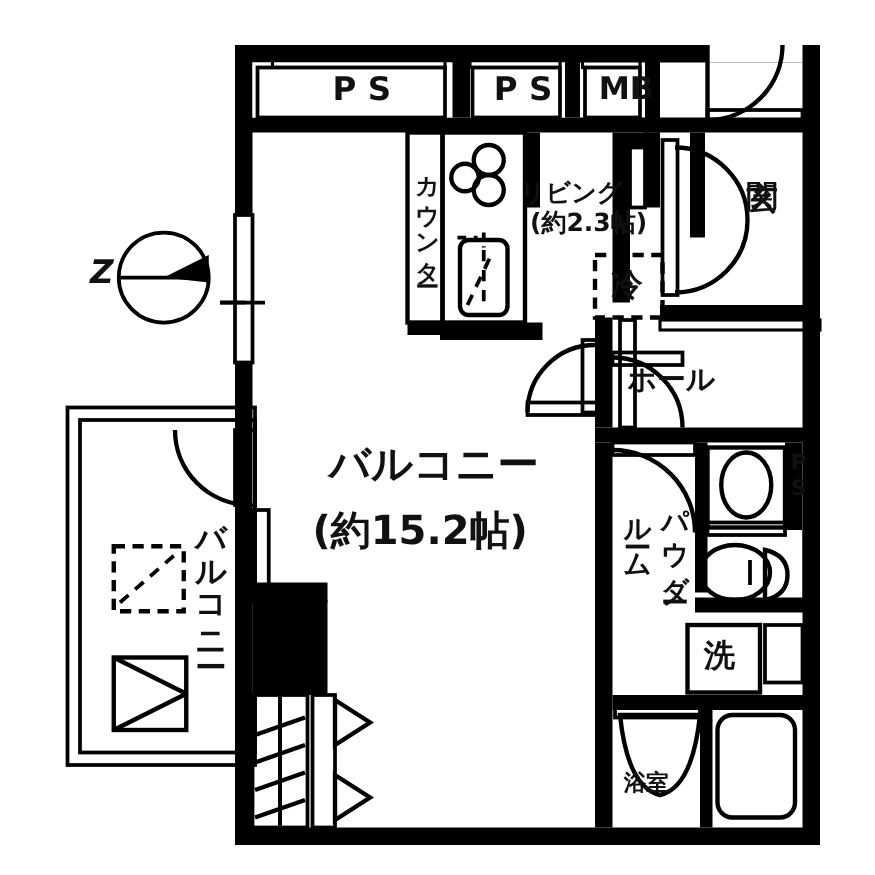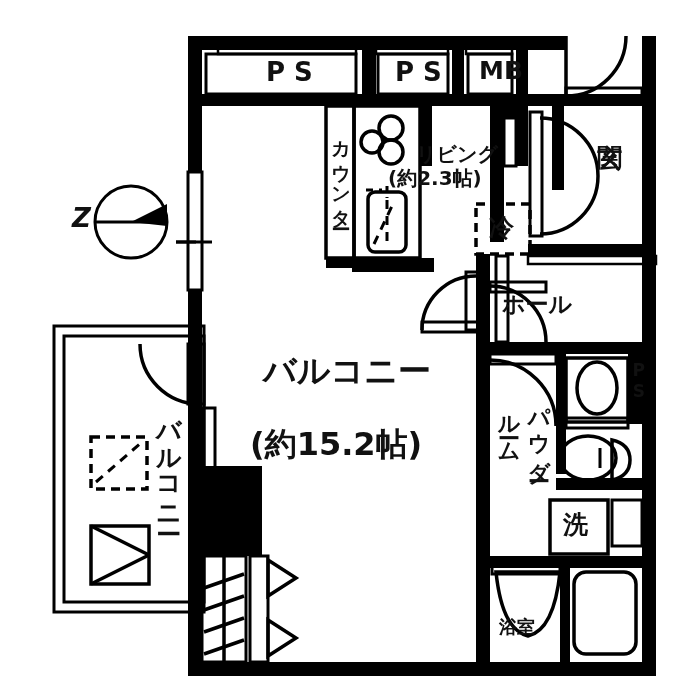--- a/index.html
+++ b/index.html
@@ -178,28 +178,28 @@
   <div class="lbl" style="left:469px;top:58px;font-size:25px;margin-left:10px;">MB</div>
 
   <div class="lbl vert" style="left:596px;top:124px;font-size:25px;">玄関</div>
 
   <div class="lbl" style="left:502px;top:292px;font-size:23px;">ホール</div>
 
   <div class="lbl vert" style="left:331px;top:128px;font-size:19px;">カウンター</div>
 
   <div class="lbl" style="left:416px;top:144px;font-size:20px;">リビング</div>
 
-  <div class="lbl" style="left:388px;top:168px;font-size:20px;">(約2.3帖)</div>
+  <div class="lbl" style="left:424px;top:168px;font-size:20px;">(約2.3帖)</div>
 
   <div class="lbl" style="left:489px;top:215px;font-size:25px;">冷</div>
 
   <div class="lbl" style="left:263px;top:354px;font-size:33px;">バルコニー</div>
 
 
-  <div class="lbl" style="left:250px;top:428px;font-size:32px;">(約15.2帖)</div>
+  <div class="lbl" style="left:250px;top:408px;font-size:32px;">(約15.2帖)</div>
 
   <div class="lbl vert" style="left:155px;top:402px;font-size:25px;">バルコニー</div>
 
   <div class="lbl vert" style="left:528px;top:392px;font-size:22px;">パウダー</div>
 
   <div class="lbl vert" style="left:498px;top:400px;font-size:22px;">ルーム</div>
 
   <div class="lbl" style="left:563px;top:512px;font-size:25px;">洗</div>
 
   <div class="lbl vert" style="left:629px;top:360px;font-size:17px;">PS</div>

